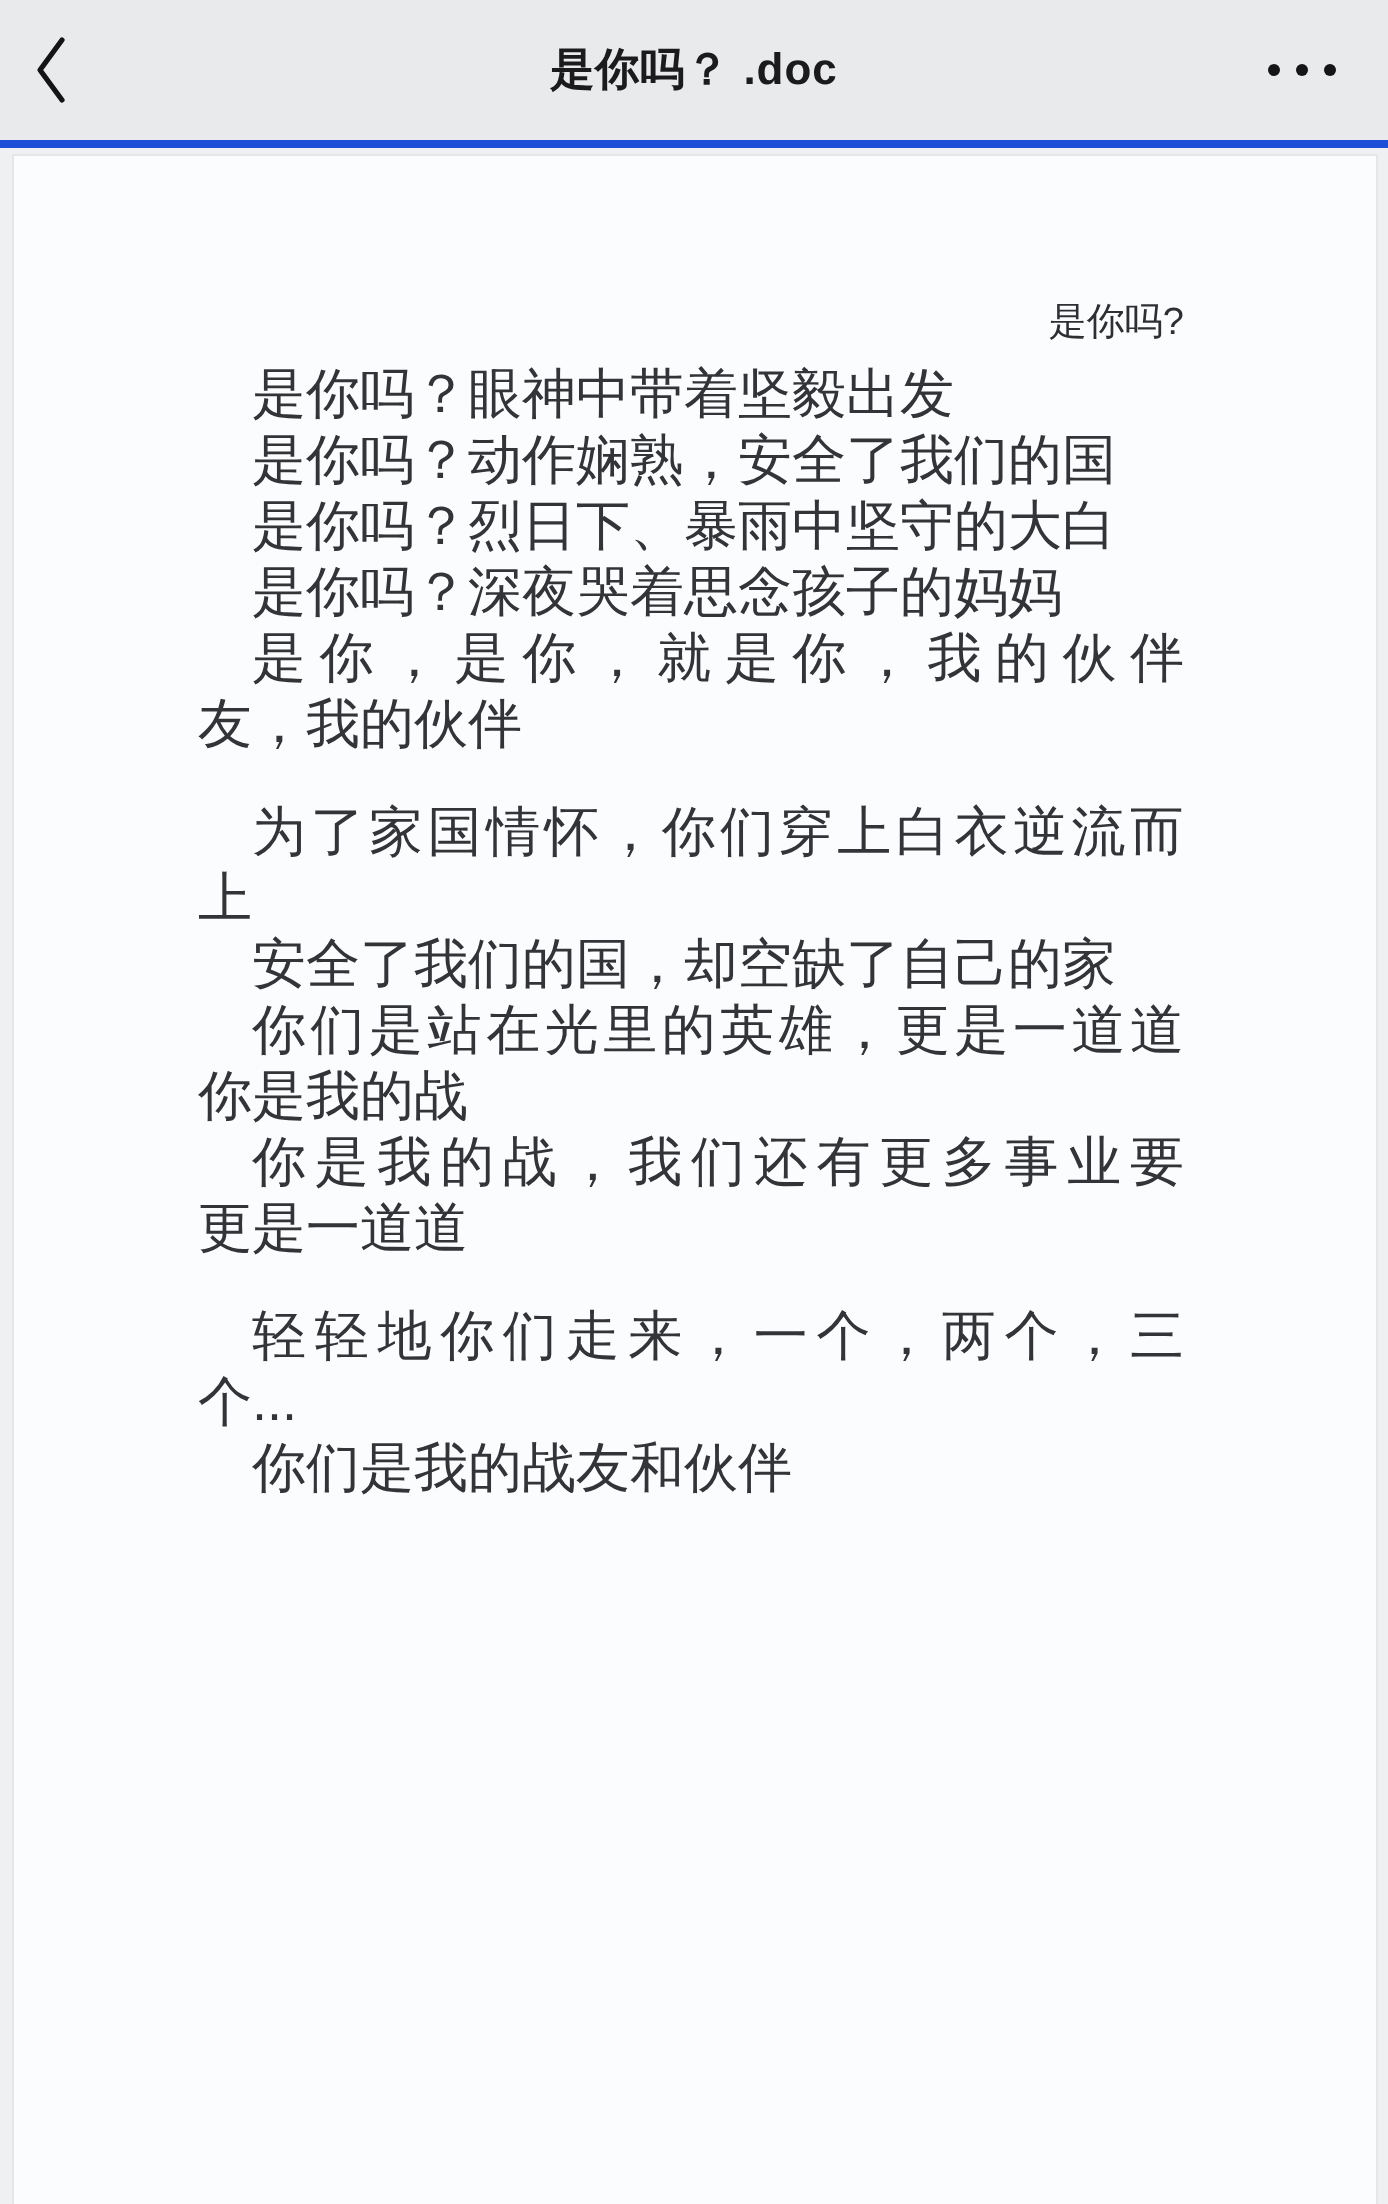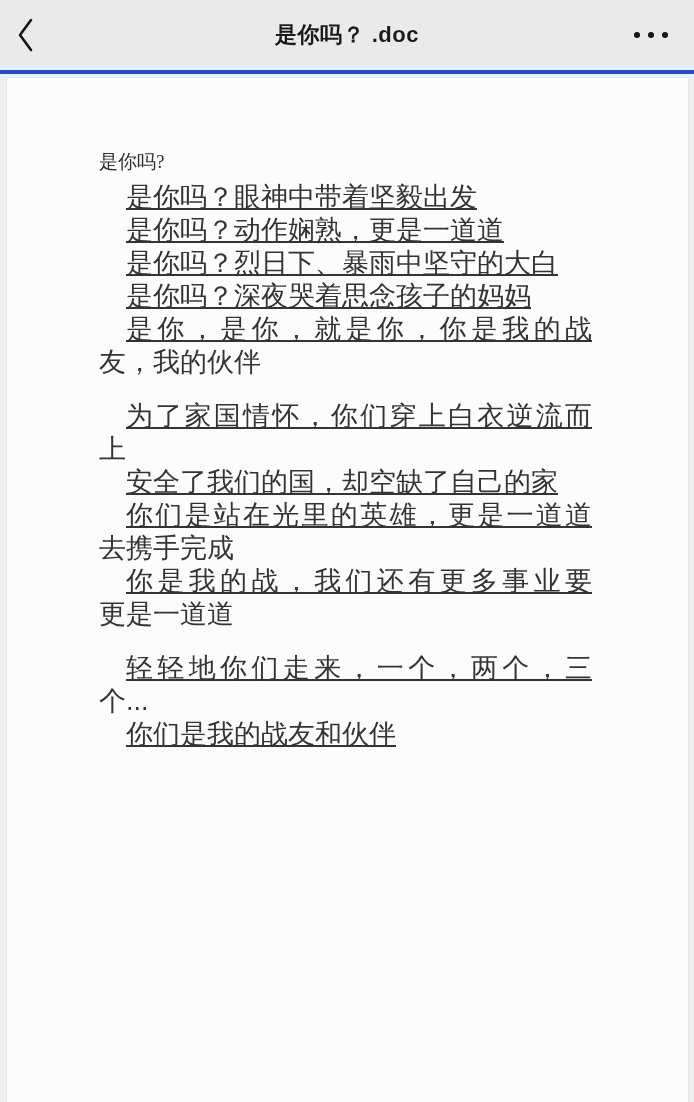--- a/index.html
+++ b/index.html
@@ -57,27 +57,26 @@
   .doc {
     margin-left: 92px;
     margin-right: 96px;
     color: #333438;
     font-size: 27px;
     line-height: 33px;
   }
   .doc-title {
     font-size: 19px;
     line-height: 23px;
-    text-align: left;
+    text-align: right;
     color: #2e2f33;
-    font-family: Liberation Serif, serif;
   }
   .doc-lines { margin-top: 8px; }
   .line { height: 33px; overflow: hidden; }
-  .line.indent { text-indent: 27px; text-decoration: underline; }
+  .line.indent { text-indent: 27px; }
   .line.justify {
     text-align: justify;
     text-align-last: justify;
     text-justify: inter-character;
   }
   .line.blank { height: 21px; }
 </style>
 </head>
 <body>
 
@@ -95,31 +94,31 @@
     <span class="dot"></span>
     <span class="dot"></span>
   </button>
 </div>
 
 <div class="page">
   <div class="doc">
     <div class="doc-title">是你吗?</div>
     <div class="doc-lines">
         <div class="line indent">是你吗？眼神中带着坚毅出发</div>
-        <div class="line indent">是你吗？动作娴熟，更是一道道</div>
+        <div class="line indent">是你吗？动作娴熟，安全了我们的国</div>
         <div class="line indent">是你吗？烈日下、暴雨中坚守的大白</div>
         <div class="line indent">是你吗？深夜哭着思念孩子的妈妈</div>
-        <div class="line indent justify">是你，是你，就是你，你是我的战</div>
+        <div class="line indent justify">是你，是你，就是你，我的伙伴</div>
         <div class="line">友，我的伙伴</div>
         <div class="line blank"></div>
         <div class="line indent justify">为了家国情怀，你们穿上白衣逆流而</div>
         <div class="line">上</div>
         <div class="line indent">安全了我们的国，却空缺了自己的家</div>
         <div class="line indent justify">你们是站在光里的英雄，更是一道道</div>
-        <div class="line">去携手完成</div>
+        <div class="line">你是我的战</div>
         <div class="line indent justify">你是我的战，我们还有更多事业要</div>
         <div class="line">更是一道道</div>
         <div class="line blank"></div>
         <div class="line indent justify">轻轻地你们走来，一个，两个，三</div>
         <div class="line">个...</div>
         <div class="line indent">你们是我的战友和伙伴</div>
       </div>
   </div>
 </div>
 

